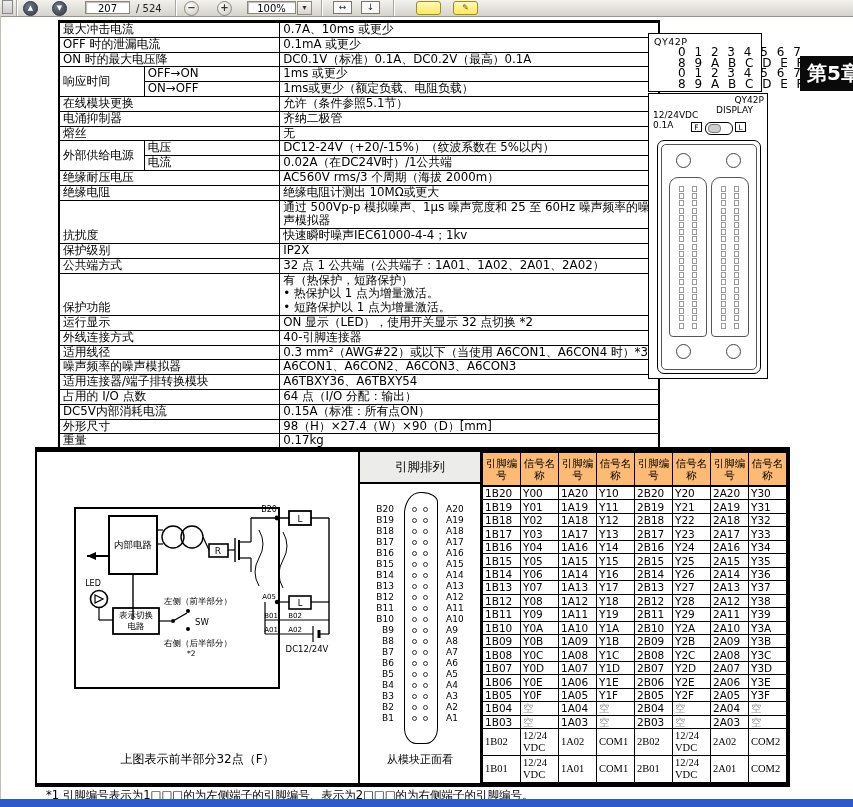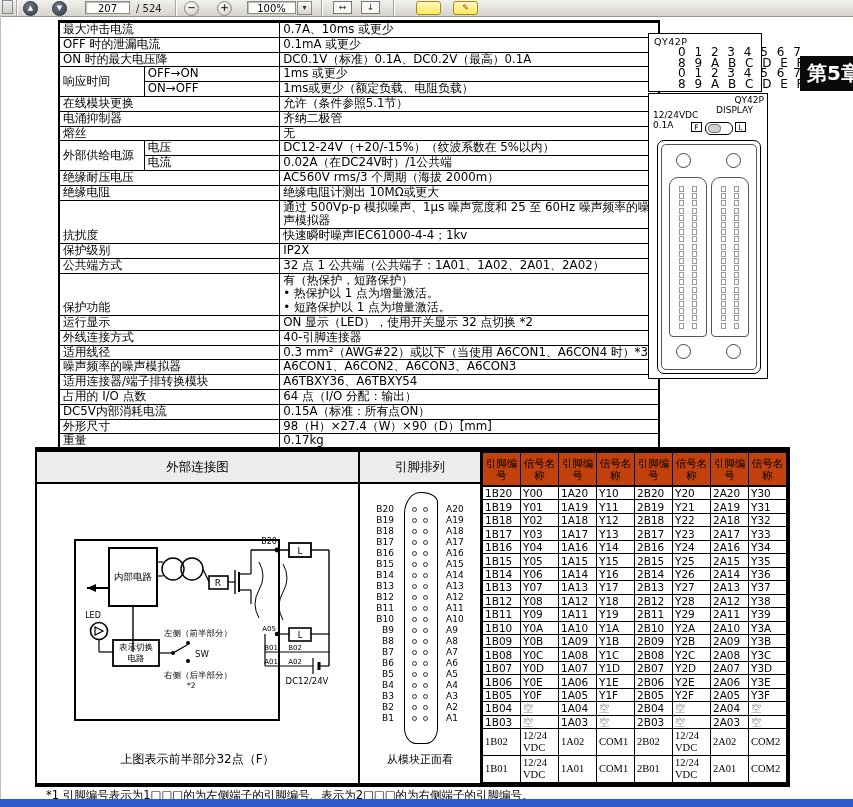--- a/index.html
+++ b/index.html
@@ -75,21 +75,21 @@
               border-radius:16px 16px 12px 12px / 22px 10px 16px 16px;}
   .pa-rows{position:absolute;left:8px;top:52px;width:104px;}
   .pa-row{height:11px;line-height:11px;display:flex;}
   .pa-b{width:26px;text-align:right;padding-right:6px;}
   .pa-a{width:26px;text-align:left;padding-left:6px;}
   .pa-dots{width:40px;text-align:center;}
   .pa-dot{display:inline-block;width:3px;height:3px;border:1px solid #333;border-radius:50%;margin:0 3px;vertical-align:middle;}
   .pa-caption{position:absolute;left:0;top:300px;width:100%;text-align:center;font-size:11px;}
   
   .pt{width:100%;height:100%;border-collapse:collapse;font-size:10.5px;table-layout:fixed;}
-  .pt th{background:#c2410c;border:1px solid #000;border-bottom:2px solid #000;font-weight:normal;
+  .pt th{background:#fdba74;border:1px solid #000;border-bottom:2px solid #000;font-weight:normal;
          padding:1px 2px;line-height:12px;height:30px;}
   .pt td{border:1px solid #000;padding:0 2px;height:12px;line-height:12px;overflow:hidden;}
   .pt td.empty{color:#999;}
   .pt tr.tall td{height:25px;line-height:12px;font-family:Liberation Serif, serif;}
   
   .footnote{position:absolute;left:46px;top:788px;font-size:11.5px;}
   .bluebar{position:absolute;left:0;top:799px;width:853px;height:8px;}
   svg text{font-family:"DejaVu Sans","Liberation Sans",sans-serif;}
 </style>
 </head>
@@ -316,21 +316,20 @@
       </div>
     </div>
   </div>
 
   <div class="chapter">
     <div class="chapter-inner" style="background: rgb(10, 10, 10);">第5章</div>
   </div>
 
   <div class="bottom">
     <div class="lpanel">
-      <div class="panel-h">外部连接图</div>
       <svg width="321" height="268" viewBox="0 0 321 268">
 
         <rect x="38" y="56" width="204" height="180" fill="none" stroke="#000" stroke-width="2"></rect>
 
         <rect x="72" y="64" width="48" height="58" fill="none" stroke="#000" stroke-width="2"></rect>
         <text x="96" y="96" font-size="9.5" text-anchor="middle">内部电路</text>
 
         <line x1="72" y1="104" x2="50" y2="104" stroke="#000" stroke-width="2"></line>
         <polygon points="50,104 59,100 59,108" fill="#000"></polygon>
 

